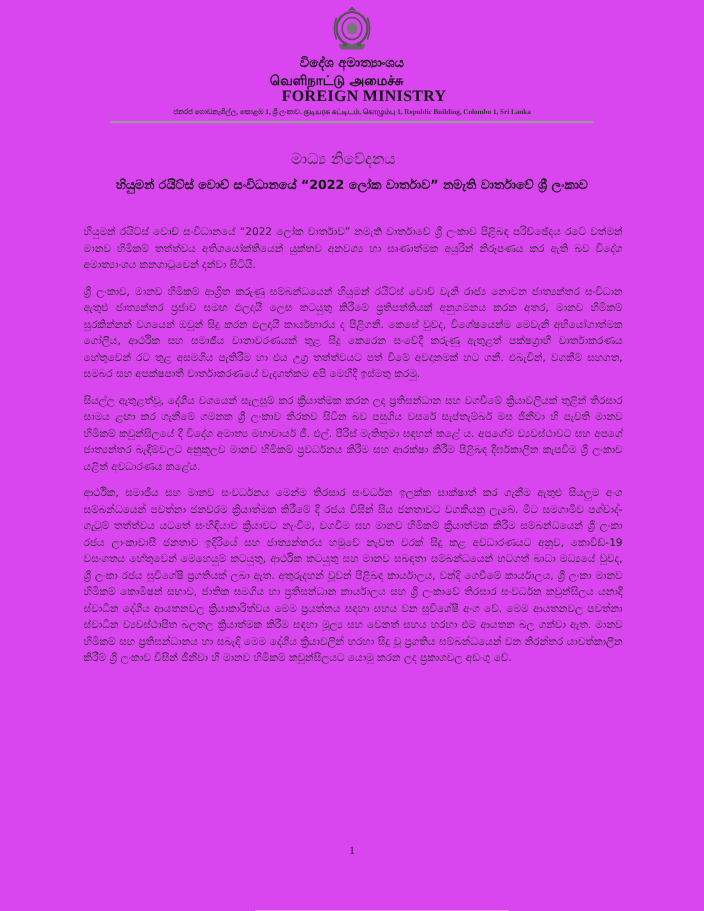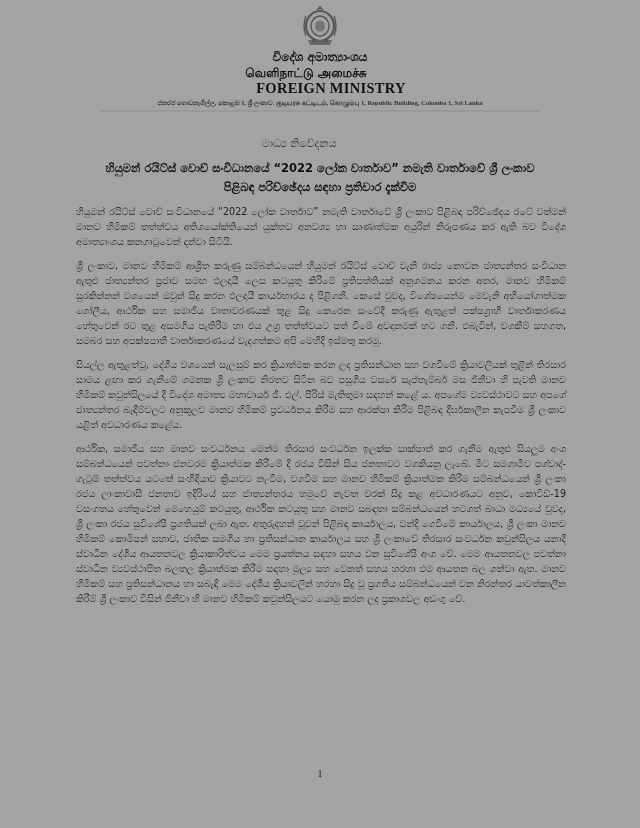--- a/index.html
+++ b/index.html
@@ -1,25 +1,25 @@
 <!DOCTYPE html>
 <html><head>
   <meta charset="utf-8">
   <style>
     html, body { margin: 0; padding: 0; background: #ffffff; }
     body { width: 640px; height: 828px; position: relative; overflow: hidden; font-family: "DejaVu Sans", sans-serif; color: #222; }
-    .page { position: absolute; left: 0; top: 0; width: 640px; height: 828px; background: #a3a3a3; }
+    .page { position: absolute; left: 0; top: 0; width: 640px; height: 828px; background: #d946ef; }
     .letterhead { position: absolute; left: 0; top: 0; width: 640px; text-align: center; }
     .emblem { position: absolute; left: 294px; top: 4px; width: 52px; height: 44px; }
     .lh-sinhala { position: absolute; left: 0; width: 640px; top: 50px; font-size: 12px; font-weight: bold; color: #111; }
     .lh-tamil { position: absolute; left: 0; width: 612px; top: 66px; font-size: 12px; font-weight: bold; color: #111; }
     .lh-english { position: absolute; left: 11px; width: 640px; top: 80px; font-family: "Liberation Serif", serif; font-size: 14.5px; font-weight: bold; letter-spacing: 0.3px; color: #111; }
     .lh-address { position: absolute; left: 0; width: 640px; top: 99px; font-family: "Liberation Serif", serif; font-size: 6.5px; font-weight: bold; color: #333; white-space: nowrap; }
     .lh-rule { position: absolute; left: 100px; top: 110px; width: 440px; height: 2px; background: #999; }
-    .doc-type { position: absolute; left: 3px; width: 592px; top: 137px; text-align: center; font-size: 11px; color: #333; }
+    .doc-type { position: absolute; left: 16px; width: 592px; top: 137px; text-align: center; font-size: 14px; color: #333; }
     .title { position: absolute; left: 66px; width: 508px; top: 159px; text-align: center; font-size: 11.5px; font-weight: bold; line-height: 19px; color: #111; }
     .body { position: absolute; left: 76px; width: 490px; top: 204px; font-size: 9.6px; line-height: 15px; color: #222; text-align: justify; }
     .body p { margin: 0 0 9px 0; }
     .page-number { position: absolute; left: 0; width: 640px; top: 768px; text-align: center; font-family: "Liberation Serif", serif; font-size: 10px; color: #222; }
   </style>
 </head>
 <body>
 
 <div class="page">
 
@@ -39,21 +39,20 @@
     <div class="lh-tamil">வெளிநாட்டு அமைச்சு</div>
     <div class="lh-english">FOREIGN MINISTRY</div>
     <div class="lh-address">ජනරජ ගොඩනැගිල්ල, කොළඹ 1, ශ්‍රී ලංකාව. குடியரசு கட்டிடம், கொழும்பு 1, Republic Building, Colombo 1, Sri Lanka</div>
     <div class="lh-rule"></div>
   </div>
 
   <div class="doc-type">මාධ්‍ය නිවේදනය</div>
 
   <div class="title">
     <div>හියුමන් රයිට්ස් වොච් සංවිධානයේ “2022 ලෝක වාර්තාව” නමැති වාර්තාවේ ශ්‍රී ලංකාව</div>
-    <div>පිළිබඳ පරිච්ඡේදය සඳහා ප්‍රතිචාර දැක්වීම</div>
   </div>
 
   <div class="body">
     <p>හියුමන් රයිට්ස් වොච් සංවිධානයේ “2022 ලෝක වාර්තාව” නමැති වාර්තාවේ ශ්‍රී ලංකාව පිළිබඳ පරිච්ඡේදය රටේ වත්මන් මානව හිමිකම් තත්ත්වය අතිශයෝක්තියෙන් යුක්තව අනවශ්‍ය හා සෘණාත්මක අයුරින් නිරූපණය කර ඇති බව විදේශ අමාත්‍යාංශය කනගාටුවෙන් දන්වා සිටියි.</p>
     <p>ශ්‍රී ලංකාව, මානව හිමිකම් ආශ්‍රිත කරුණු සම්බන්ධයෙන් හියුමන් රයිට්ස් වොච් වැනි රාජ්‍ය නොවන ජාත්‍යන්තර සංවිධාන ඇතුළු ජාත්‍යන්තර ප්‍රජාව සමඟ ඵලදායී ලෙස කටයුතු කිරීමේ ප්‍රතිපත්තියක් අනුගමනය කරන අතර, මානව හිමිකම් සුරකින්නන් වශයෙන් ඔවුන් සිදු කරන ඵලදායී කාර්යභාරය ද පිළිගනී. කෙසේ වුවද, විශේෂයෙන්ම මෙවැනි අභියෝගාත්මක ගෝලීය, ආර්ථික සහ සමාජීය වාතාවරණයක් තුළ සිදු කෙරෙන සංවේදී කරුණු ඇතුළත් පක්ෂග්‍රාහී වාර්තාකරණය හේතුවෙන් රට තුළ අසමගිය පැතිරීම හා එය උග්‍ර තත්ත්වයට පත් වීමේ අවදානමක් හට ගනී. එබැවින්, වගකීම් සහගත, සමබර සහ අපක්ෂපාතී වාර්තාකරණයේ වැදගත්කම අපි මෙහිදී ඉස්මතු කරමු.</p>
     <p>සියල්ල ඇතුළත්වූ, දේශීය වශයෙන් සැලසුම් කර ක්‍රියාත්මක කරන ලද ප්‍රතිසන්ධාන සහ වගවීමේ ක්‍රියාවලියක් තුළින් තිරසාර සාමය ළඟා කර ගැනීමේ ගමනක ශ්‍රී ලංකාව නිරතව සිටින බව පසුගිය වසරේ සැප්තැම්බර් මස ජිනීවා හි පැවති මානව හිමිකම් කවුන්සිලයේ දී විදේශ අමාත්‍ය මහාචාර්ය ජී. එල්. පීරිස් මැතිතුමා සඳහන් කළේ ය. අපගේම ව්‍යවස්ථාවට සහ අපගේ ජාත්‍යන්තර බැඳීම්වලට අනුකූලව මානව හිමිකම් ප්‍රවර්ධනය කිරීම සහ ආරක්ෂා කිරීම පිළිබඳ දීර්ඝකාලීන කැපවීම ශ්‍රී ලංකාව යළිත් අවධාරණය කළේය.</p>
     <p>ආර්ථික, සමාජීය සහ මානව සංවර්ධනය මෙන්ම තිරසාර සංවර්ධන ඉලක්ක සාක්ෂාත් කර ගැනීම ඇතුළු සියලුම අංශ සම්බන්ධයෙන් පවත්නා ජනවරම ක්‍රියාත්මක කිරීමේ දී රජය විසින් සිය ජනතාවට වගකියනු ලැබේ. මීට සමගාමීව පශ්චාද්-ගැටුම් තත්ත්වය යටතේ සංහිඳියාව ක්‍රියාවට නැංවීම, වගවීම සහ මානව හිමිකම් ක්‍රියාත්මක කිරීම සම්බන්ධයෙන් ශ්‍රී ලංකා රජය ලාංකාවාසී ජනතාව ඉදිරියේ සහ ජාත්‍යන්තරය හමුවේ නැවත වරක් සිදු කළ අවධාරණයට අනුව, කොවිඩ්-19 වසංගතය හේතුවෙන් මෙහෙයුම් කටයුතු, ආර්ථික කටයුතු සහ මානව සබඳතා සම්බන්ධයෙන් හටගත් බාධා මධ්‍යයේ වුවද, ශ්‍රී ලංකා රජය සුවිශේෂී ප්‍රගතියක් ලබා ඇත. අතුරුදහන් වූවන් පිළිබඳ කාර්යාලය, වන්දි ගෙවීමේ කාර්යාලය, ශ්‍රී ලංකා මානව හිමිකම් කොමිෂන් සභාව, ජාතික සමගිය හා ප්‍රතිසන්ධාන කාර්යාලය සහ ශ්‍රී ලංකාවේ තිරසාර සංවර්ධන කවුන්සිලය යනාදී ස්වාධීන දේශීය ආයතනවල ක්‍රියාකාරිත්වය මෙම ප්‍රයත්නය සඳහා සහය වන සුවිශේෂී අංග වේ. මෙම ආයතනවල පවත්නා ස්වාධීන ව්‍යවස්ථාපිත බලතල ක්‍රියාත්මක කිරීම සඳහා මූල්‍ය සහ වෙනත් සහය හරහා එම ආයතන බල ගන්වා ඇත. මානව හිමිකම් සහ ප්‍රතිසන්ධානය හා සබැඳි මෙම දේශීය ක්‍රියාවලින් හරහා සිදු වූ ප්‍රගතිය සම්බන්ධයෙන් වන නිරන්තර යාවත්කාලීන කිරීම් ශ්‍රී ලංකාව විසින් ජිනීවා හි මානව හිමිකම් කවුන්සිලයට යොමු කරන ලද ප්‍රකාශවල අඩංගු වේ.</p>
   </div>
 
   <div class="page-number">1</div>

